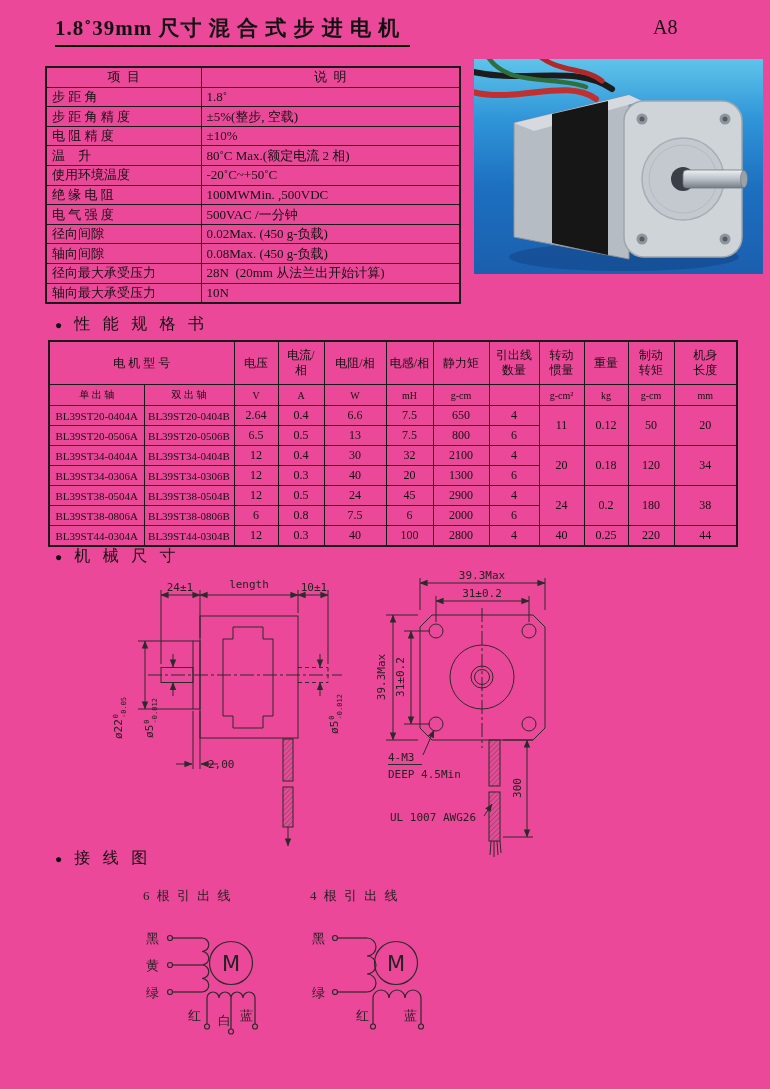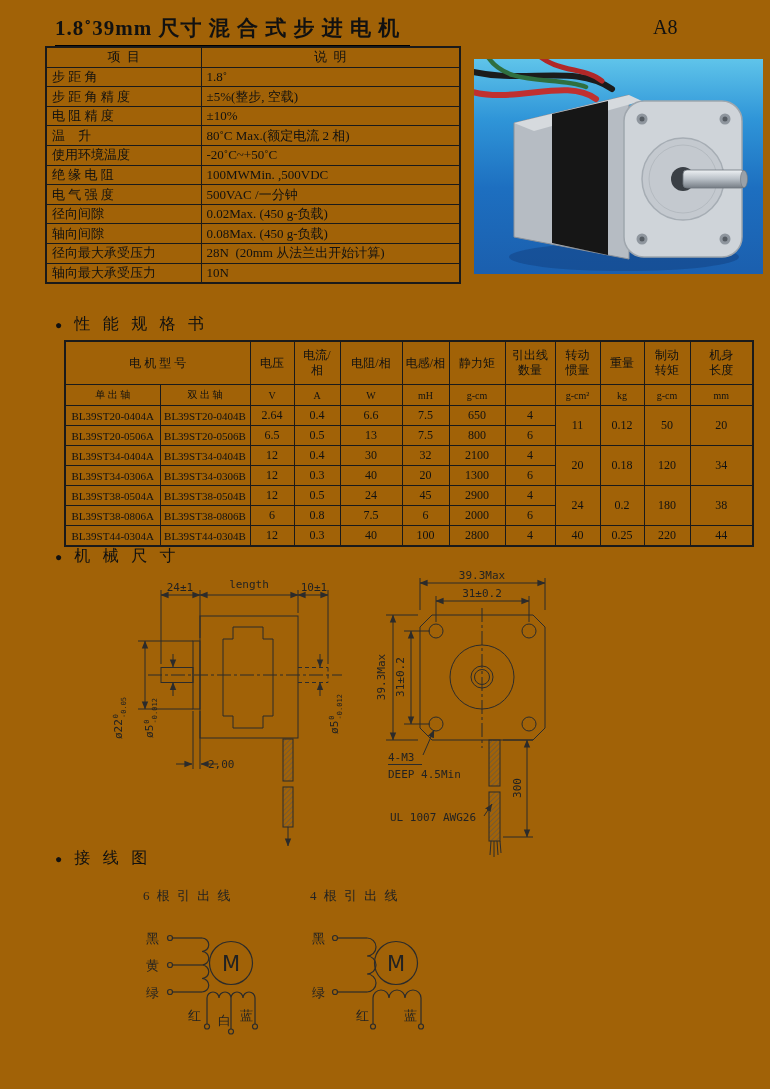--- a/index.html
+++ b/index.html
@@ -1,30 +1,30 @@
 <!DOCTYPE html>
 <html><head>
 <meta charset="utf-8">
 <style>
   html,body{margin:0;padding:0;background:#fff;}
-  .page{position:relative;width:770px;height:1089px;background:#a16207;overflow:hidden;
+  .page{position:relative;width:770px;height:1089px;background:#ec4899;overflow:hidden;
         font-family:"Liberation Serif","DejaVu Serif",serif;color:#111;}
   
   .title{position:absolute;left:55px;top:14px;font-size:21px;font-weight:bold;
          letter-spacing:1px;border-bottom:2px solid #000;padding:0 10px 3px 0;white-space:pre;}
   .doc-code{position:absolute;left:653px;top:16px;font-size:20px;font-weight:normal;}
   
   table{border-collapse:collapse;position:absolute;}
-  .spec-table{left:45px;top:46px;width:414px;border:2px solid #1a1a1a;table-layout:fixed;}
+  .spec-table{left:45px;top:66px;width:414px;border:2px solid #1a1a1a;table-layout:fixed;}
   .spec-table th,.spec-table td{border:1px solid #1a1a1a;font-size:13px;height:18.6px;
         padding:0 5px;line-height:1.05;white-space:pre;overflow:hidden;}
   .spec-table th{text-align:center;font-weight:normal;}
   .spec-item{padding-left:7px;}
   .spec-desc{padding-left:9px;}
-  .perf-table{left:64px;top:340px;width:688px;border:2px solid #1a1a1a;table-layout:fixed;}
+  .perf-table{left:48px;top:340px;width:688px;border:2px solid #1a1a1a;table-layout:fixed;}
   .perf-table th,.perf-table td{border:1px solid #1a1a1a;text-align:center;vertical-align:middle;
         font-weight:normal;padding:0 2px;overflow:hidden;}
   .perf-table thead tr:first-child th{height:42px;font-size:12px;line-height:1.25;}
   .perf-table thead tr:last-child th{height:20px;font-size:10px;}
   .perf-table tbody td{height:19px;font-size:12px;}
   .perf-table tbody td.model{font-size:11px;}
   .perf-table .units th{font-size:12px;}
   .left-pad{text-align:left;padding-left:8px;white-space:pre;}
   
   .section-title{position:absolute;font-family:"Liberation Sans","DejaVu Sans",sans-serif;

